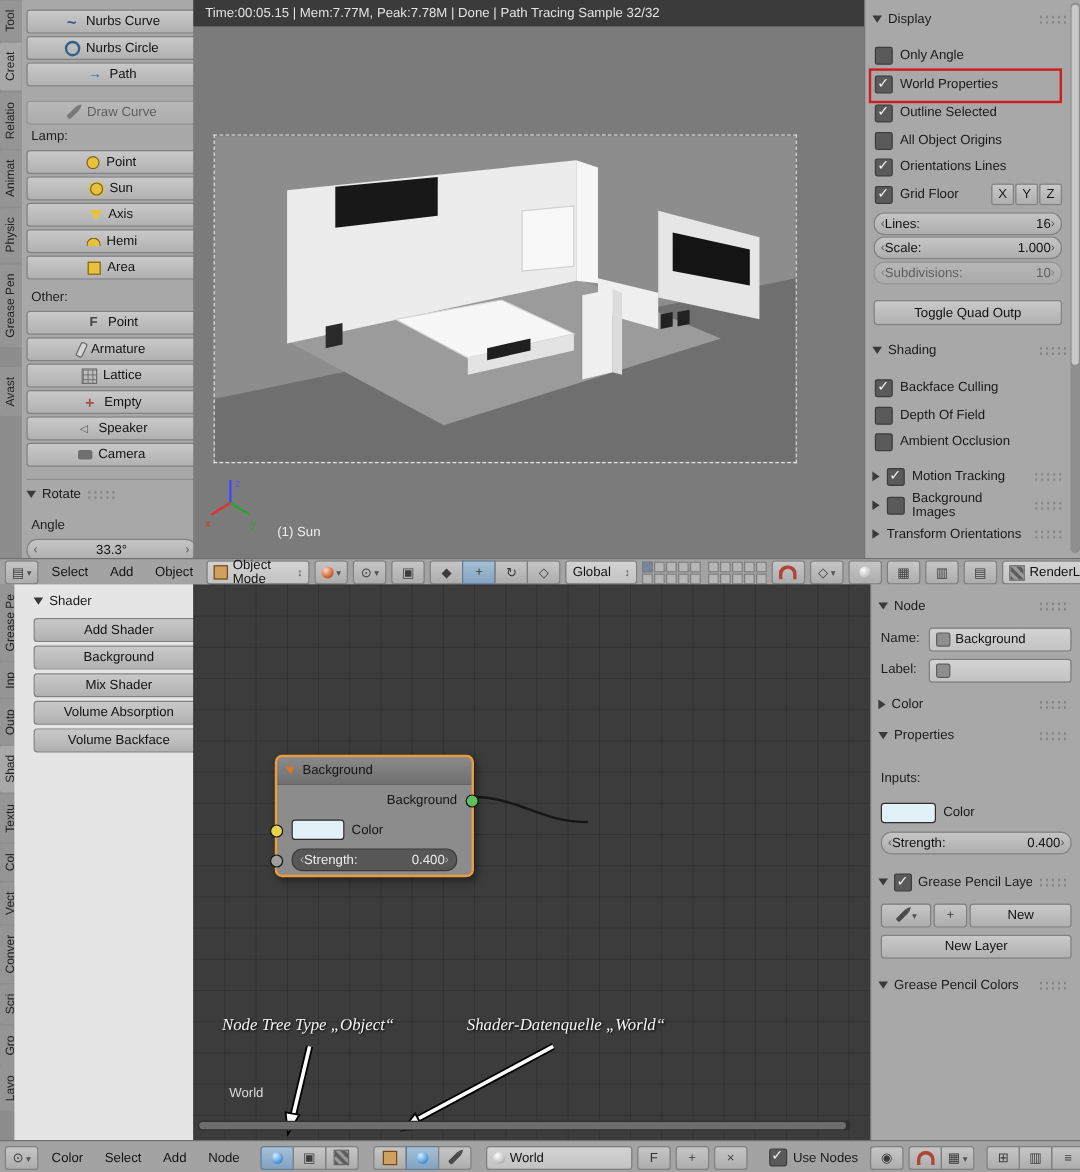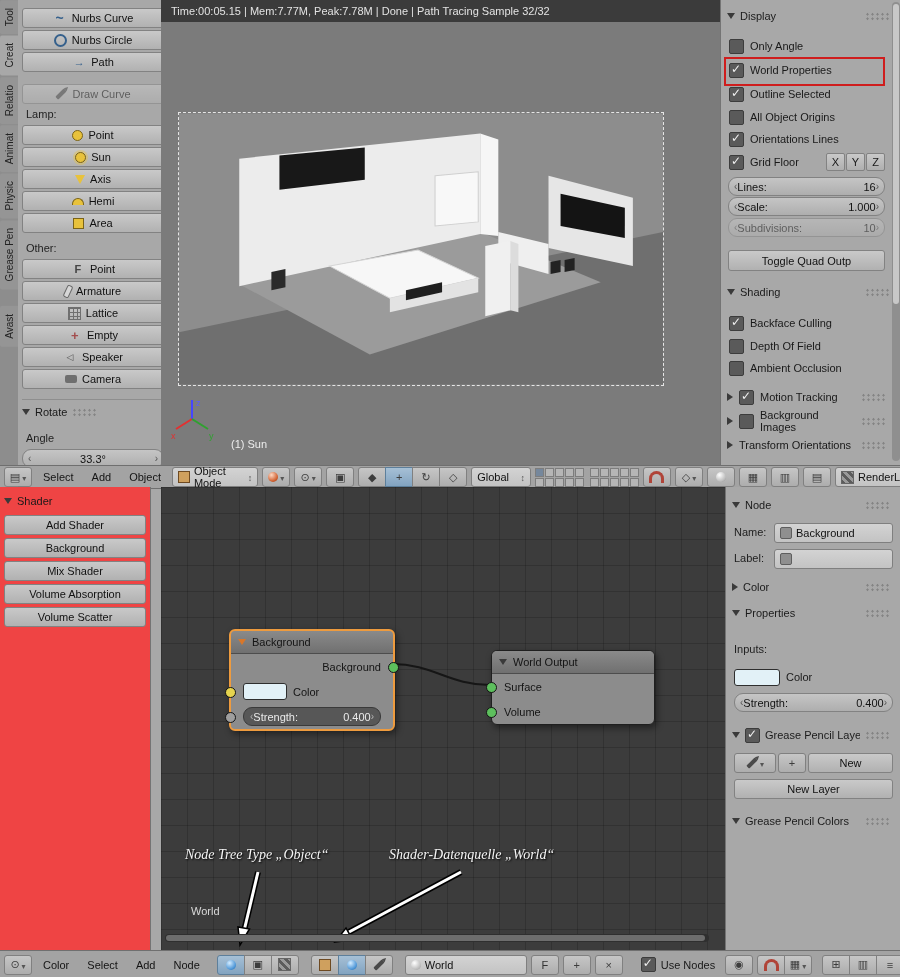--- a/index.html
+++ b/index.html
@@ -7,21 +7,21 @@
   #app{position:relative;width:900px;height:977px;background:#a8a8a8;overflow:hidden;font-size:11px;color:#191919}
   .abs{position:absolute}
 
   
   #tabs-top{position:absolute;left:0;top:0;width:18px;height:465px;background:#8d8d8d;border-right:1px solid #777}
   #toolshelf{position:absolute;left:18px;top:0;width:142px;height:465px;background:#a8a8a8;border-right:1px solid #747474;padding:8px 4px 0 4px}
   #viewport{position:absolute;left:161px;top:0;width:559px;height:465px;background:#7b7b7b;overflow:hidden}
   #props-top{position:absolute;left:720px;top:0;width:180px;height:465px;background:#a8a8a8;border-left:1px solid #747474}
   #header3d{position:absolute;left:0;top:465px;width:900px;height:22px;background:#a3a3a3;border-top:1px solid #6f6f6f;border-bottom:1px solid #6f6f6f;display:flex;align-items:center;gap:4px;padding:0 4px;overflow:hidden}
   #tabs-bottom{position:absolute;left:0;top:487px;width:18px;height:463px;background:#8d8d8d;border-right:1px solid #777}
-  #nodeshelf{position:absolute;left:0;top:487px;width:142px;height:463px;background:#ef4444;border-right:1px solid #747474;padding:8px 4px 0 4px}
+  #nodeshelf{position:absolute;left:12px;top:487px;width:142px;height:463px;background:#e5e5e5;border-right:1px solid #747474;padding:8px 4px 0 16px}
   #canvas{position:absolute;left:161px;top:487px;width:564px;height:463px;background:#3c3c3c;overflow:hidden;
     background-image:linear-gradient(rgba(0,0,0,.17) 1px,transparent 1px),linear-gradient(90deg,rgba(0,0,0,.17) 1px,transparent 1px);
     background-size:26px 26px}
   #props-bottom{position:absolute;left:725px;top:487px;width:175px;height:463px;background:#a8a8a8;border-left:1px solid #747474}
   #headernode{position:absolute;left:0;top:950px;width:900px;height:27px;background:#a3a3a3;border-top:1px solid #6f6f6f;display:flex;align-items:center;gap:4px;padding:0 4px;overflow:hidden}
 
   
   .vtabs{display:flex;flex-direction:column}
   .vtab{writing-mode:vertical-rl;transform:rotate(180deg);font-size:10px;color:#222;background:#959595;
         padding:8px 2px;margin-bottom:1px;display:flex;align-items:center;justify-content:center;border-radius:0 2px 2px 0}
@@ -491,21 +491,21 @@
     <div class="btn shelfbtn" style="margin-bottom:3px">
         <span>Background</span>
       </div>
     <div class="btn shelfbtn" style="margin-bottom:3px">
         <span>Mix Shader</span>
       </div>
     <div class="btn shelfbtn" style="margin-bottom:3px">
         <span>Volume Absorption</span>
       </div>
     <div class="btn shelfbtn" style="margin-bottom:3px">
-        <span>Volume Scatter</span>
+        <span>Volume Backface</span>
       </div>
   </div>
 
   <div id="canvas">
     <svg class="abs" width="564" height="463" style="left:0;top:0;z-index:1">
       <path d="M231,177 C272,177 288,198 329,198" stroke="#161616" stroke-width="2" fill="none"></path>
       <line x1="97" y1="385" x2="83" y2="444" stroke="#000" stroke-width="6"></line>
       <line x1="97" y1="385" x2="83" y2="444" stroke="#fff" stroke-width="3"></line>
       <polygon points="79,458 88.5,442 77,440" fill="#fff" stroke="#000" stroke-width="1.5"></polygon>
       <line x1="300" y1="385" x2="188" y2="445" stroke="#000" stroke-width="6"></line>
@@ -532,34 +532,20 @@
         <div class="npill">
           <span class="ar l"></span>
           <span>Strength:</span>
           <span class="sp"></span>
           <span>0.400</span>
           <span class="ar r"></span>
         </div>
       </div>
     </div>
 
-    <div class="node" style="left:330px;top:163px;width:162px">
-      <div class="nhdr">
-        <span class="tri"></span>
-        <span>World Output</span>
-      </div>
-      <div class="nrow">
-        <span class="socket l sock-green"></span>
-        <span>Surface</span>
-      </div>
-      <div class="nrow">
-        <span class="socket l sock-green"></span>
-        <span>Volume</span>
-      </div>
-    </div>
 
     <div class="annot" style="left:24px;top:360px">Node Tree Type „Object“</div>
     <div class="annot" style="left:228px;top:360px">Shader-Datenquelle „World“</div>
     <div class="canvas-id">World</div>
     <div id="hscroll">
         <div class="handle"></div>
       </div>
   </div>
 
   <div id="props-bottom">

